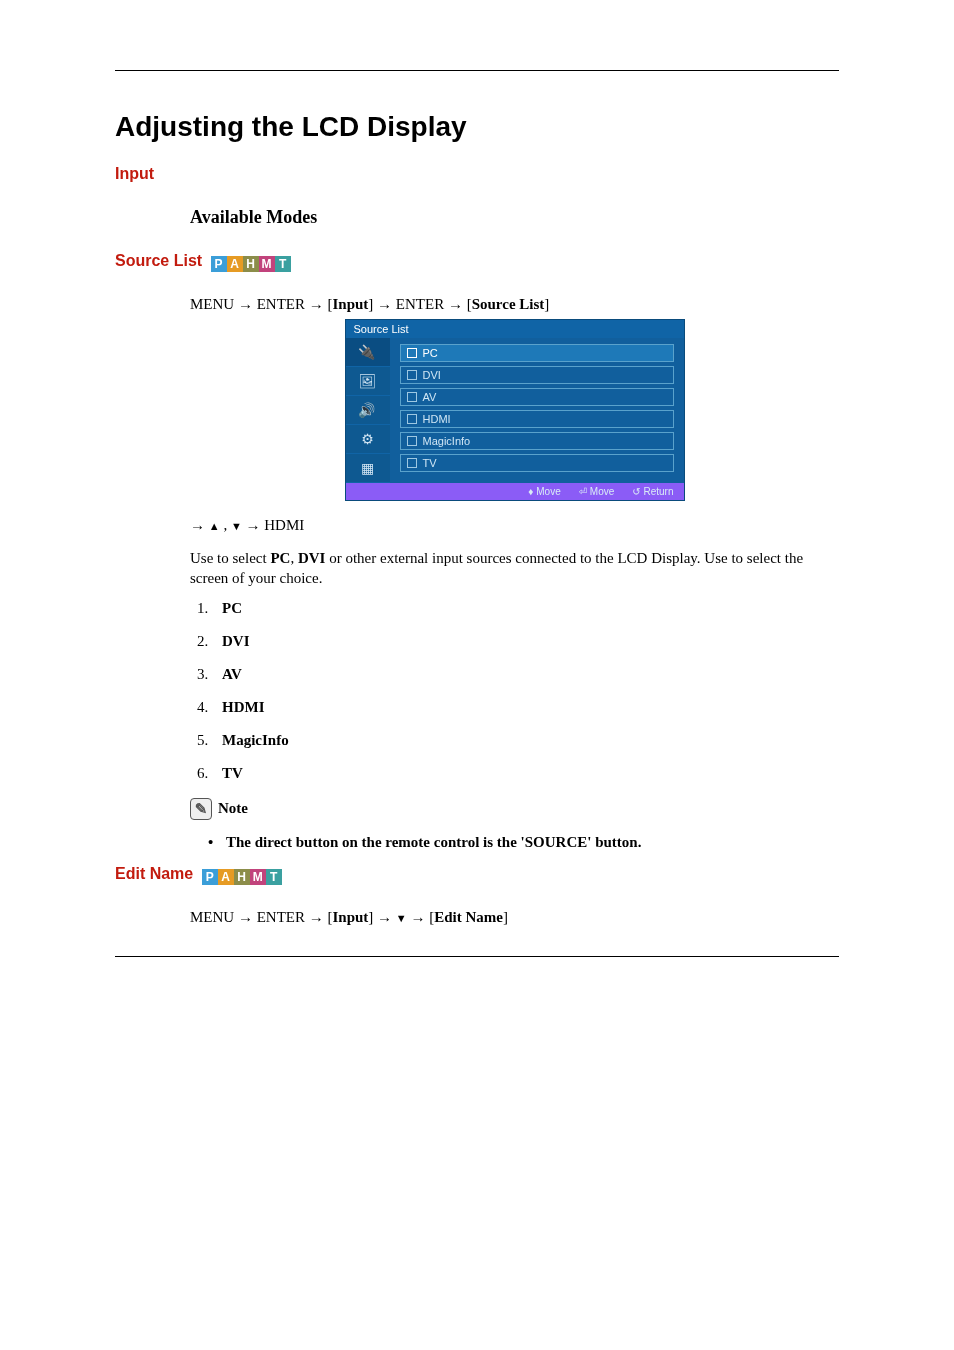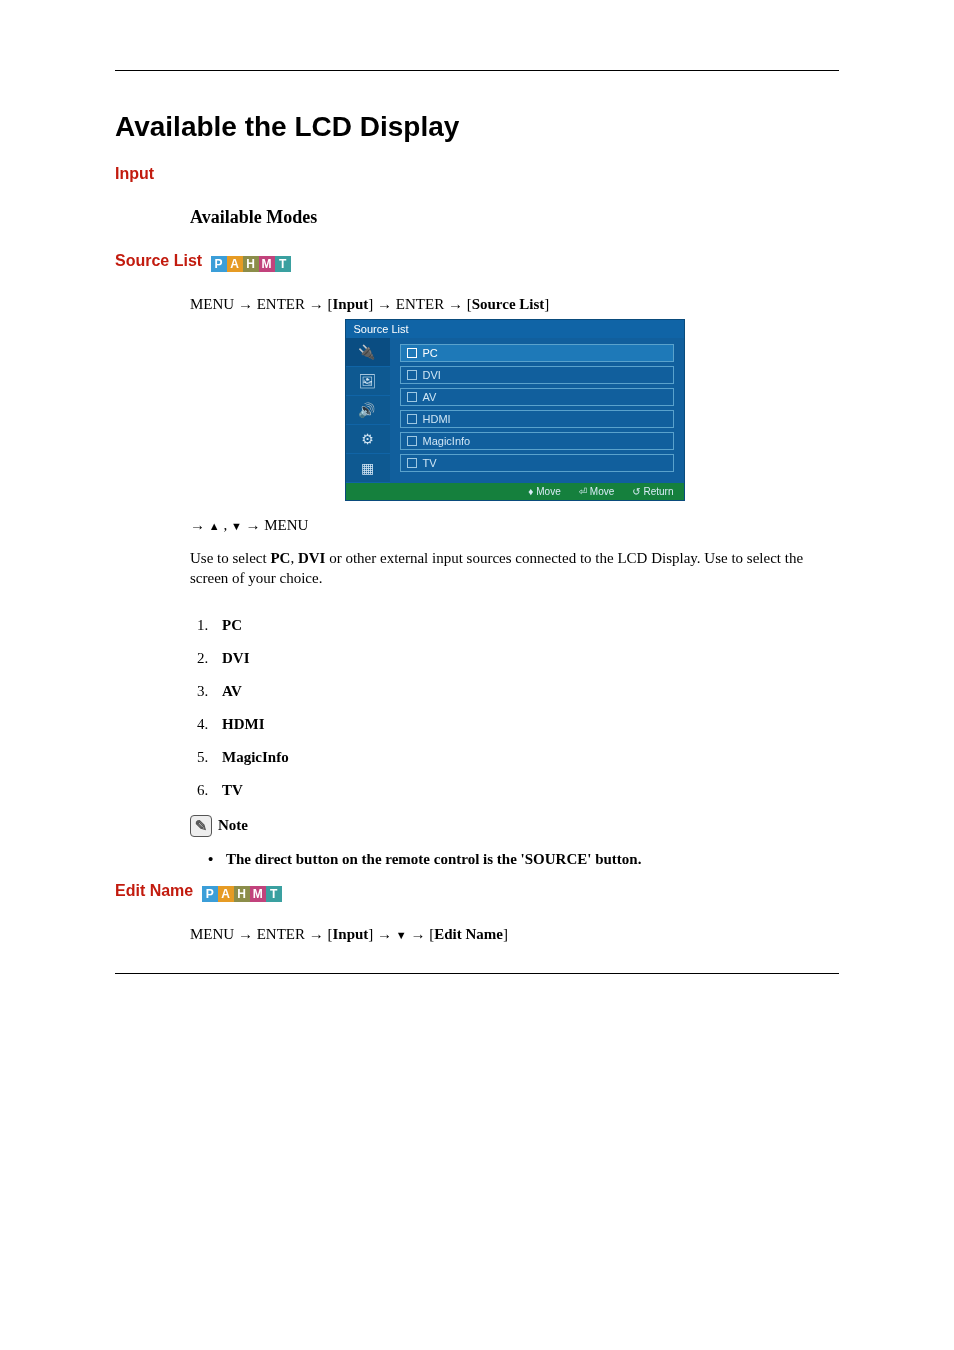--- a/index.html
+++ b/index.html
@@ -49,41 +49,41 @@
   .osd-side .cell.active { background:#0a4d82; }
   .osd-main { flex:1; padding: 6px 10px; background:#115f9d; }
   .osd-item {
     border: 1px solid #5aa2cc; margin-bottom: 4px;
     padding: 2px 6px; color: #cfe6f5; font-size: 11px;
     display:flex; align-items:center; gap:6px;
   }
   .osd-item.sel { background: #1e79b8; color:#fff; }
   .osd-item .chk { width:10px; height:10px; border:1px solid #9ec8e2; display:inline-block; }
   .osd-item.sel .chk { background:#1e79b8; border-color:#fff; }
-  .osd-foot { background:#15803d; padding:3px 10px; display:flex; justify-content:flex-end; gap:18px; font-size:10px; color:#d9ebf6; }
+  .osd-foot { background:#8b5cf6; padding:3px 10px; display:flex; justify-content:flex-end; gap:18px; font-size:10px; color:#d9ebf6; }
   .osd-foot span::before { margin-right:3px; }
   .ctrl-line { font-family: "Times New Roman", Times, serif; font-size: 15px; margin-bottom: 14px; }
   .tri { font-size: 11px; }
-  .para { font-family: "Times New Roman", Times, serif; font-size: 15px; line-height: 1.35; margin-bottom: 28px; }
+  .para { font-family: "Times New Roman", Times, serif; font-size: 15px; line-height: 1.35; margin-bottom: 11px; }
   ol.num { font-family: "Times New Roman", Times, serif; font-size: 15px; padding-left: 22px; margin-bottom: 14px; }
   ol.num li { margin-bottom: 16px; padding-left: 10px; font-weight: normal; }
   ol.num li b { font-weight: bold; }
   .note-head { display:flex; align-items:center; gap:6px; font-family:"Times New Roman",Times,serif; font-size:15px; font-weight:bold; margin-bottom:14px; margin-top:4px; }
   .note-icon { width:22px; height:22px; border:1.5px solid #555; border-radius:4px; display:inline-flex; align-items:center; justify-content:center; color:#555; background:#eee; }
   ul.notebul { list-style: none; padding-left: 18px; font-family:"Times New Roman",Times,serif; font-size:15px; }
   ul.notebul li { position:relative; padding-left: 18px; margin-bottom: 14px; font-weight: bold; }
   ul.notebul li::before { content:"•"; position:absolute; left:0; }
   .side-ico { font-size:14px; }
 </style>
 </head>
 <body>
 
 <hr class="hr-top">
 
-<h1>Available the LCD Display</h1>
+<h1>Adjusting the LCD Display</h1>
 
 <div class="h2-red">
   <span class="txt">Input</span>
 </div>
 
 <div class="indent1">
   <div class="h3">Available Modes</div>
   <ul class="bullets">
   </ul>
 </div>
@@ -152,21 +152,21 @@
       </div>
     </div>
     <div class="osd-foot">
       <span>♦ <span>Move</span></span>
       <span>⏎ <span>Move</span></span>
       <span>↺ <span>Return</span></span>
     </div>
   </div>
 
   <div class="ctrl-line">
-    <span>→ </span><span class="tri">▲</span><span> , </span><span class="tri">▼</span><span> → MENU</span>
+    <span>→ </span><span class="tri">▲</span><span> , </span><span class="tri">▼</span><span> → HDMI</span>
   </div>
 
   <div class="para">
     <span>Use to select </span><b>PC</b><span>, </span><b>DVI</b><span> or other external input sources connected to the LCD Display. Use to select the screen of your choice.</span>
   </div>
 
   <ol class="num">
     <li><b>PC</b></li>
     <li><b>DVI</b></li>
     <li><b>AV</b></li>

